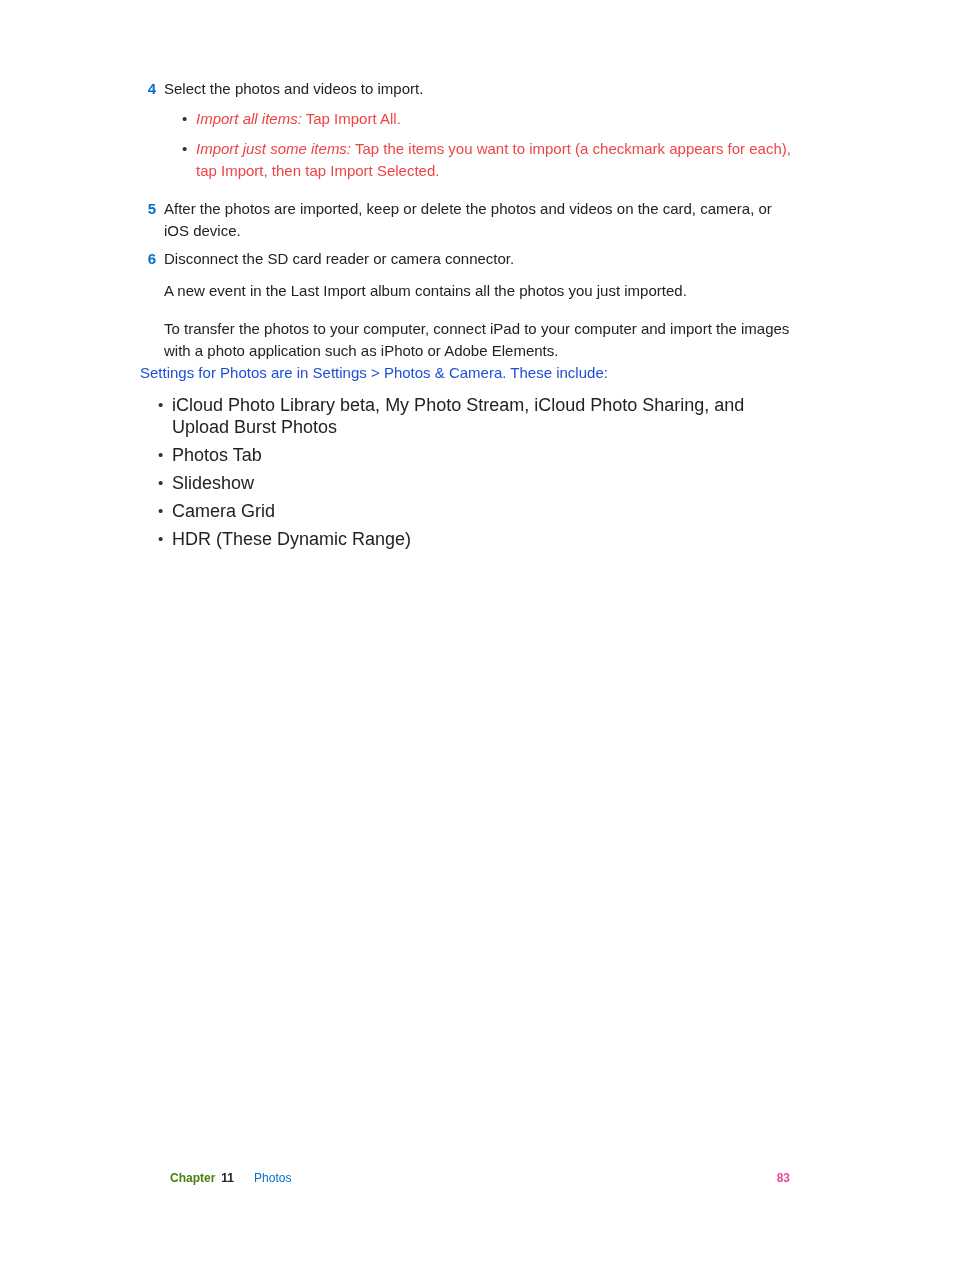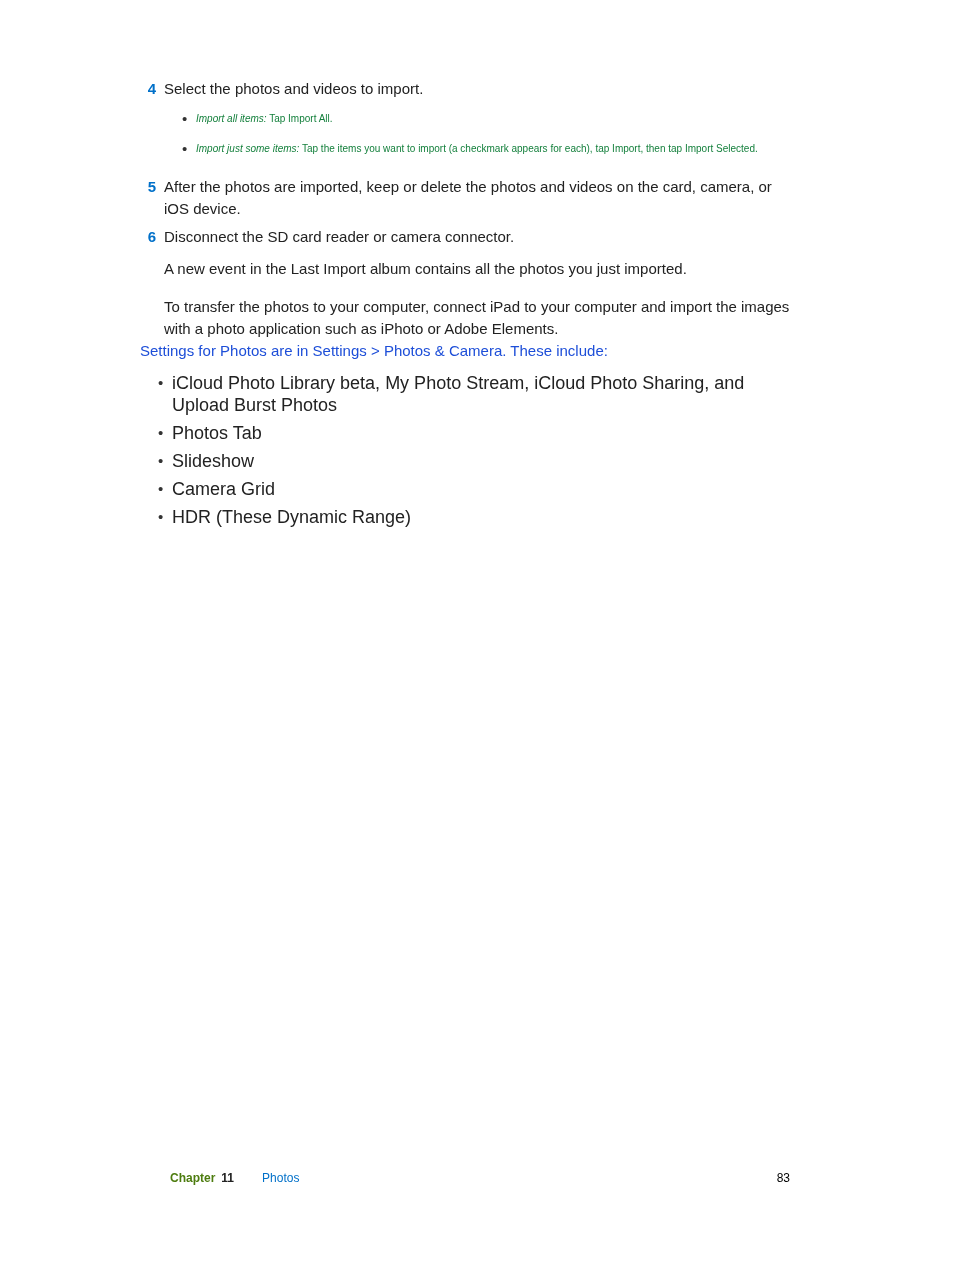--- a/index.html
+++ b/index.html
@@ -5,35 +5,35 @@
   * { box-sizing: border-box; margin: 0; padding: 0; }
   html, body { width: 954px; height: 1265px; background: #fff; font-family: "Helvetica Neue", Helvetica, Arial, sans-serif; color: #1a1a1a; }
   .page { position: relative; width: 954px; height: 1265px; }
   .content { position: absolute; left: 140px; top: 78px; width: 660px; }
   .step { display: flex; margin-bottom: 6px; }
   .step-num { color: #0070c9; font-weight: 600; min-width: 24px; font-size: 15px; line-height: 22px; text-align: right; padding-right: 8px; }
   .step-body { font-size: 15px; line-height: 22px; color: #222; }
   .sub-list { margin: 8px 0 10px 0; }
   .sub-item { display: flex; margin-bottom: 8px; padding-left: 18px; }
   .sub-bullet { min-width: 14px; color: #333; font-size: 15px; line-height: 22px; }
-  .sub-body { font-size: 10px; line-height: 22px; color: #15803d; }
+  .sub-body { font-size: 15px; line-height: 22px; color: #ef4444; }
   .sub-em { font-style: italic; }
   .para { font-size: 15px; line-height: 22px; color: #222; margin: 10px 0 0 24px; }
   .section-heading { color: #0070c9; font-size: 24px; font-weight: 400; margin-top: 44px; margin-bottom: 6px; }
   .section-intro { font-size: 15px; line-height: 22px; color: #1d4ed8; margin-bottom: 10px; }
   .bul-list { }
   .bul-item { display: flex; padding-left: 18px; margin-bottom: 6px; }
   .bul-dot { min-width: 14px; color: #333; font-size: 15px; line-height: 22px; }
   .bul-body { font-size: 18px; line-height: 22px; color: #222; }
   .footer { position: absolute; left: 170px; bottom: 80px; width: 620px; display: flex; justify-content: space-between; align-items: baseline; font-size: 12px; }
   .footer-left { display: flex; gap: 6px; }
   .footer-chapter { font-weight: 700; color: #4d7c0f; }
   .footer-num { font-weight: 700; color: #222; }
-  .footer-name { color: #0070c9; font-weight: 400; margin-left: 22px; }
-  .footer-page { font-weight: 400; color: #000000; padding-left: 31px; }
+  .footer-name { color: #0070c9; font-weight: 400; margin-left: 14px; }
+  .footer-page { font-weight: 700; color: #ec4899; padding-left: 31px; }
 </style>
 </head>
 <body>
 
 <div class="page">
   <div class="content">
 
     <div class="step">
       <div class="step-num">4</div>
       <div class="step-body">

